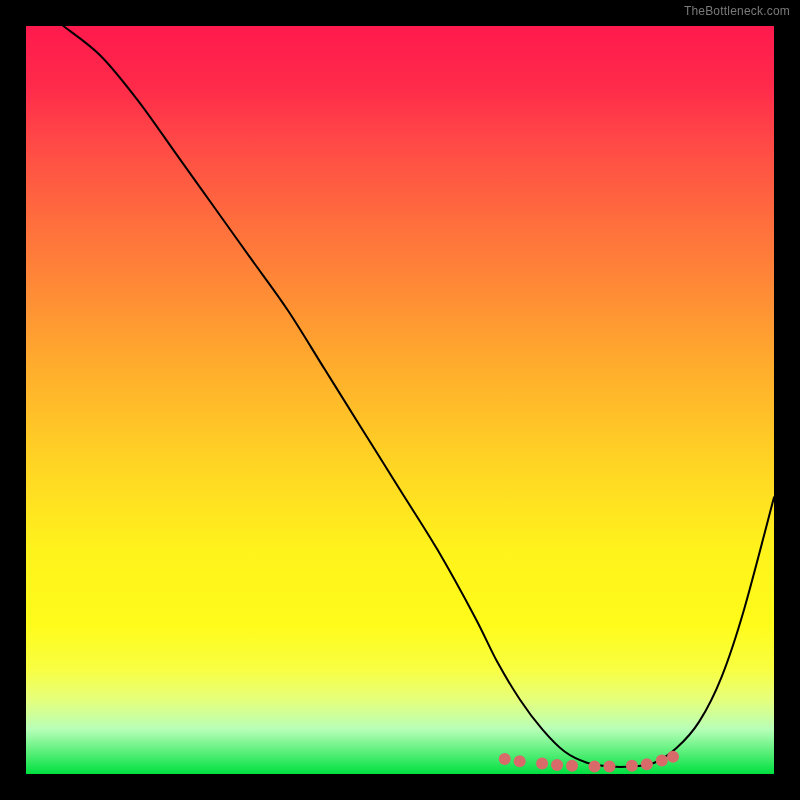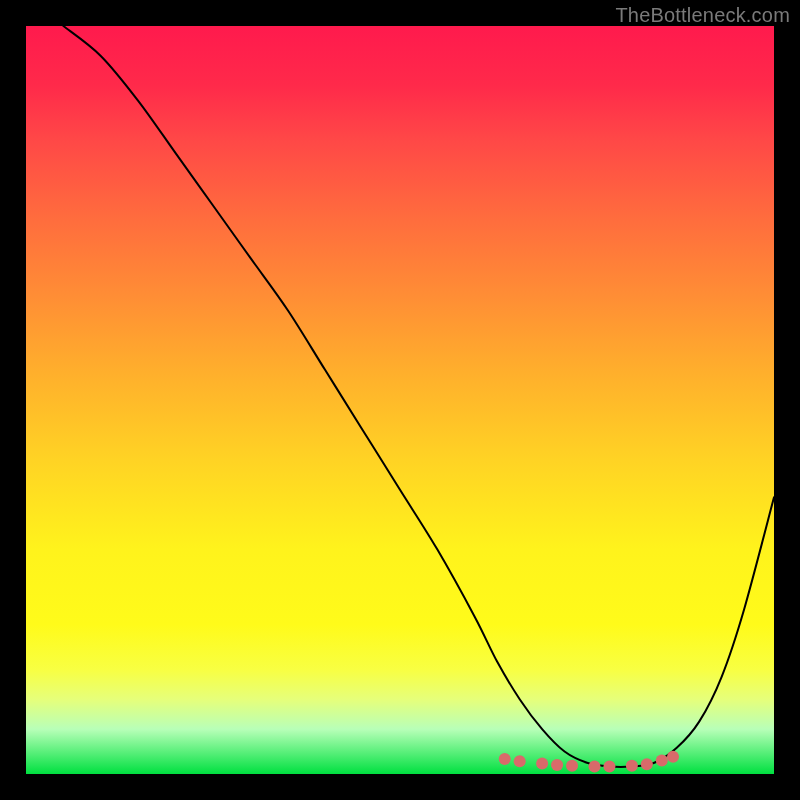--- a/index.html
+++ b/index.html
@@ -38,21 +38,21 @@
       #00e040 100%
     );
   }
   .curve-layer { position: absolute; inset: 0; }
   .markers-layer { position: absolute; inset: 0; }
   .watermark {
     position: absolute;
     top: 4px;
     right: 10px;
     font-family: Arial, Helvetica, sans-serif;
-    font-size: 20px;
+    font-size: 12px;
     color: #7a7a7a;
     letter-spacing: 0.2px;
     user-select: none;
   }
 </style>
 </head>
 <body>
 
 <div class="stage">
   <div class="watermark">TheBottleneck.com</div>

